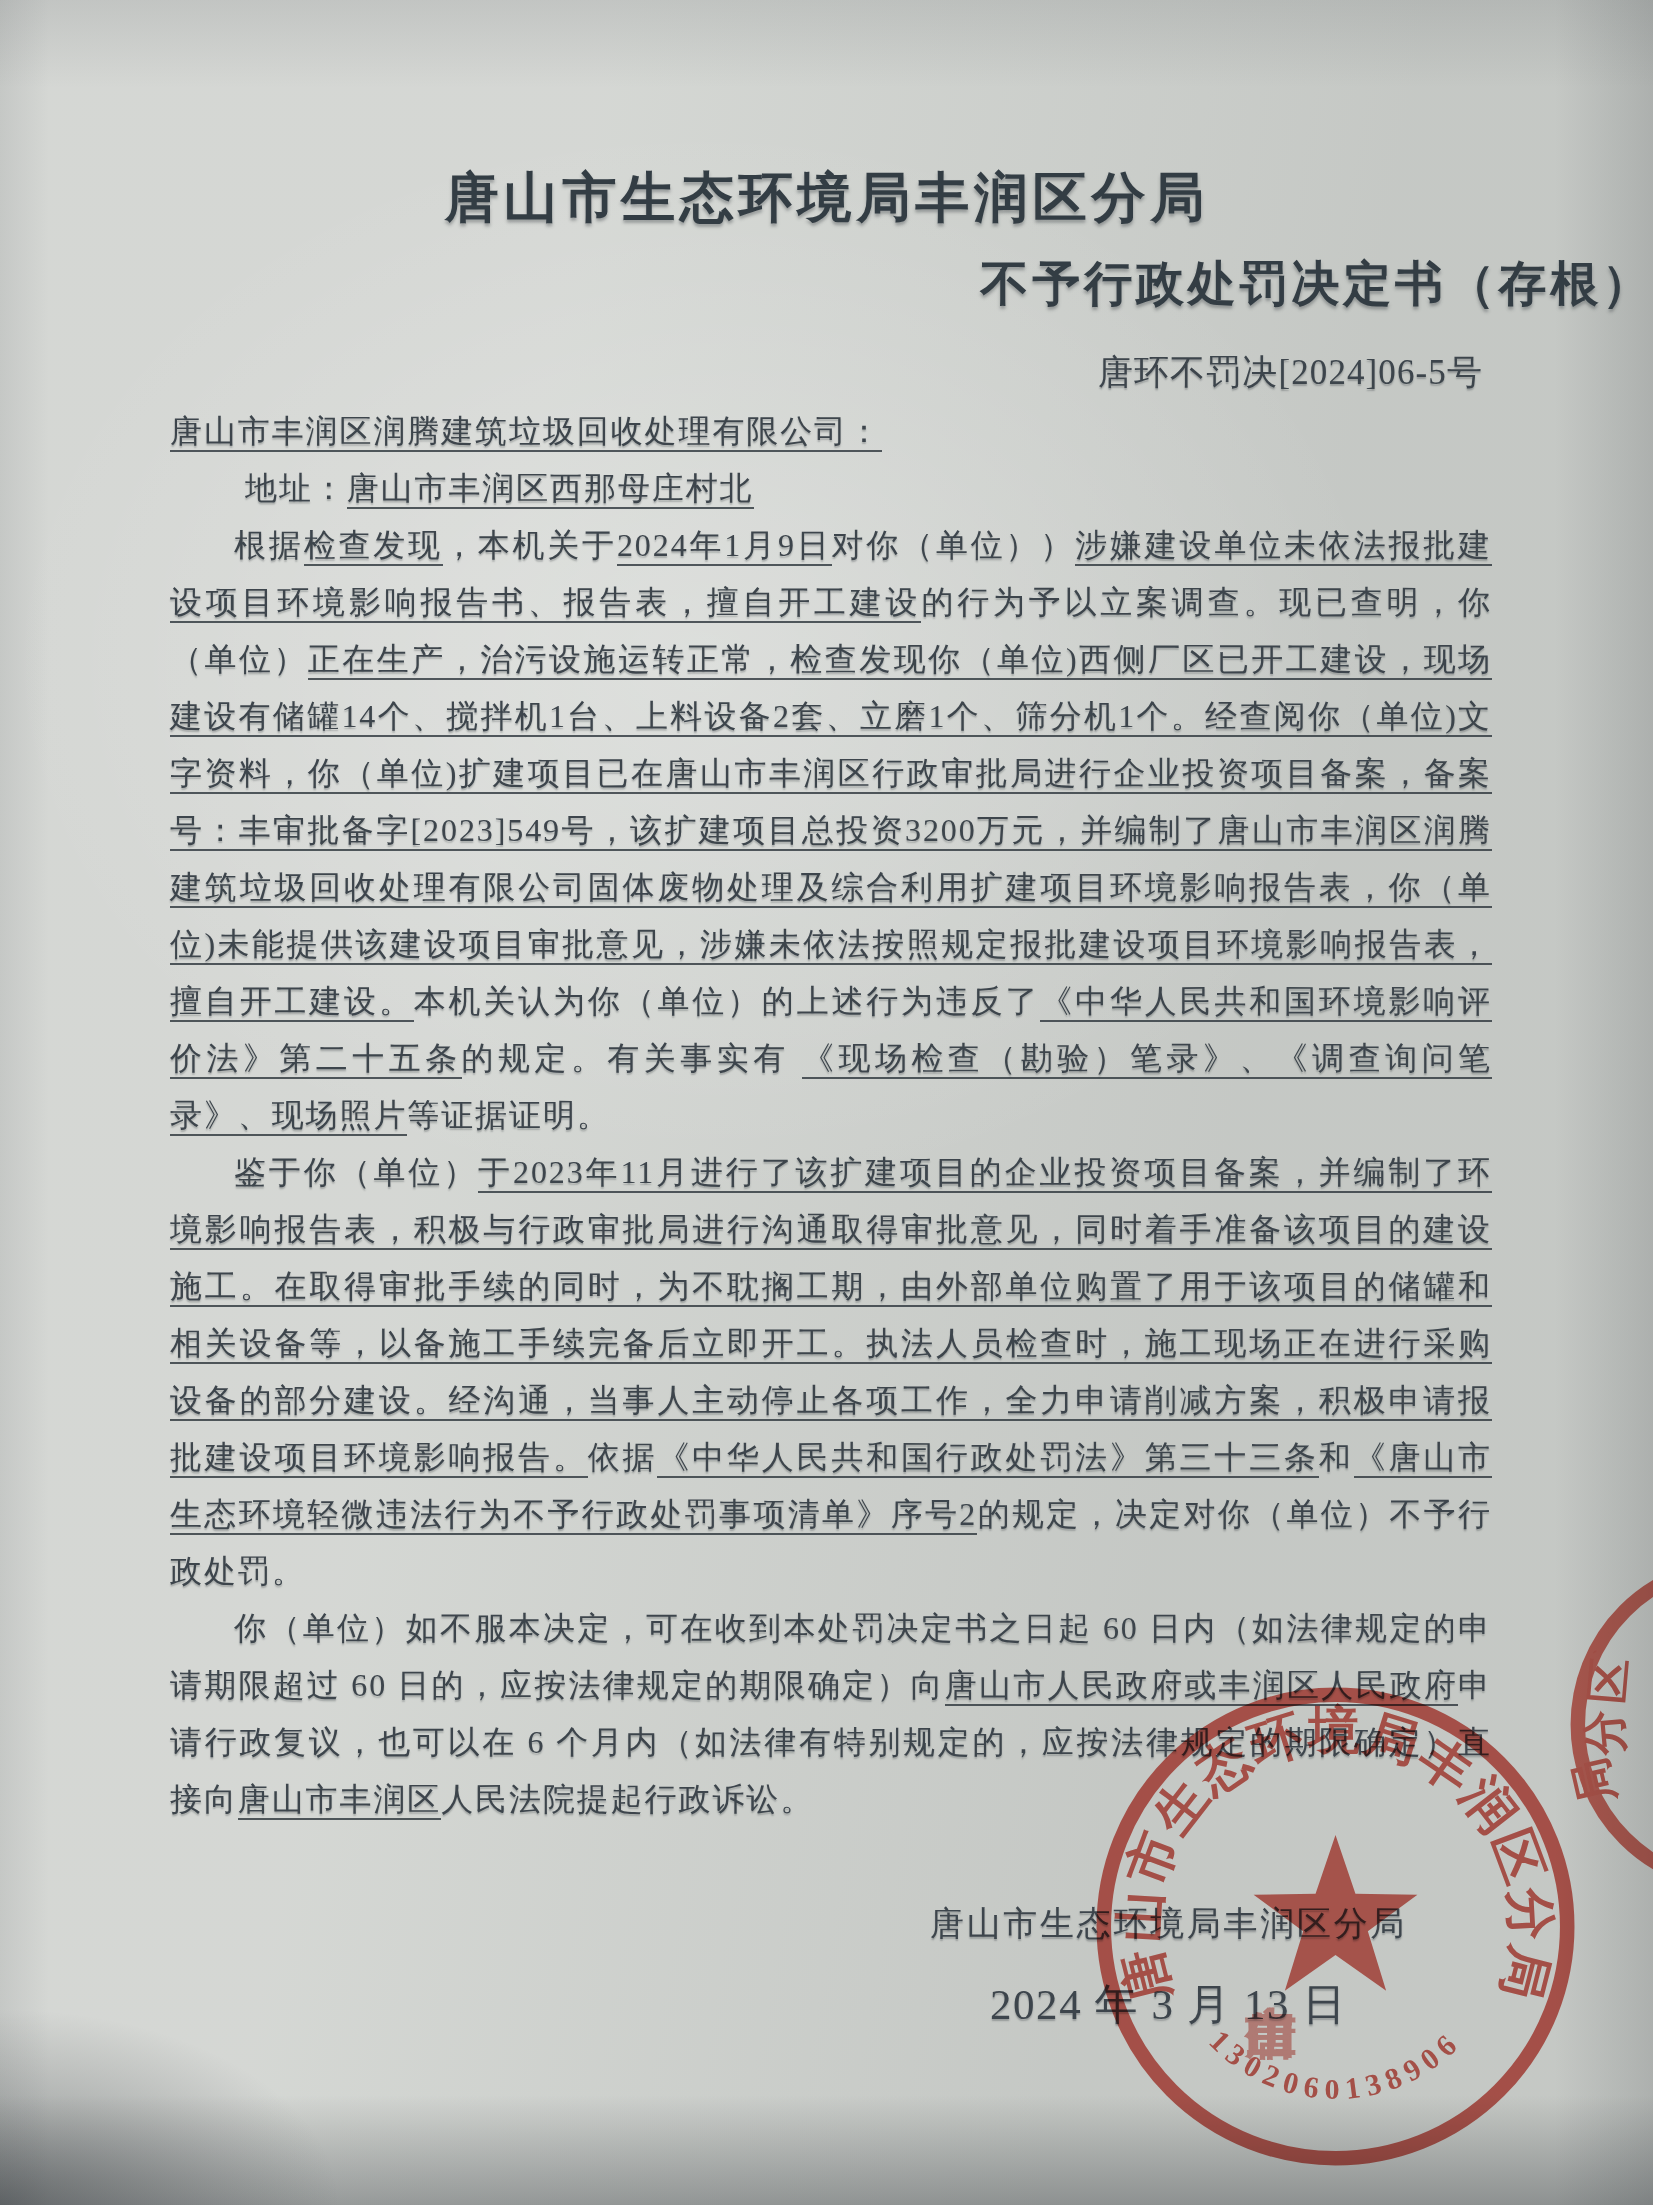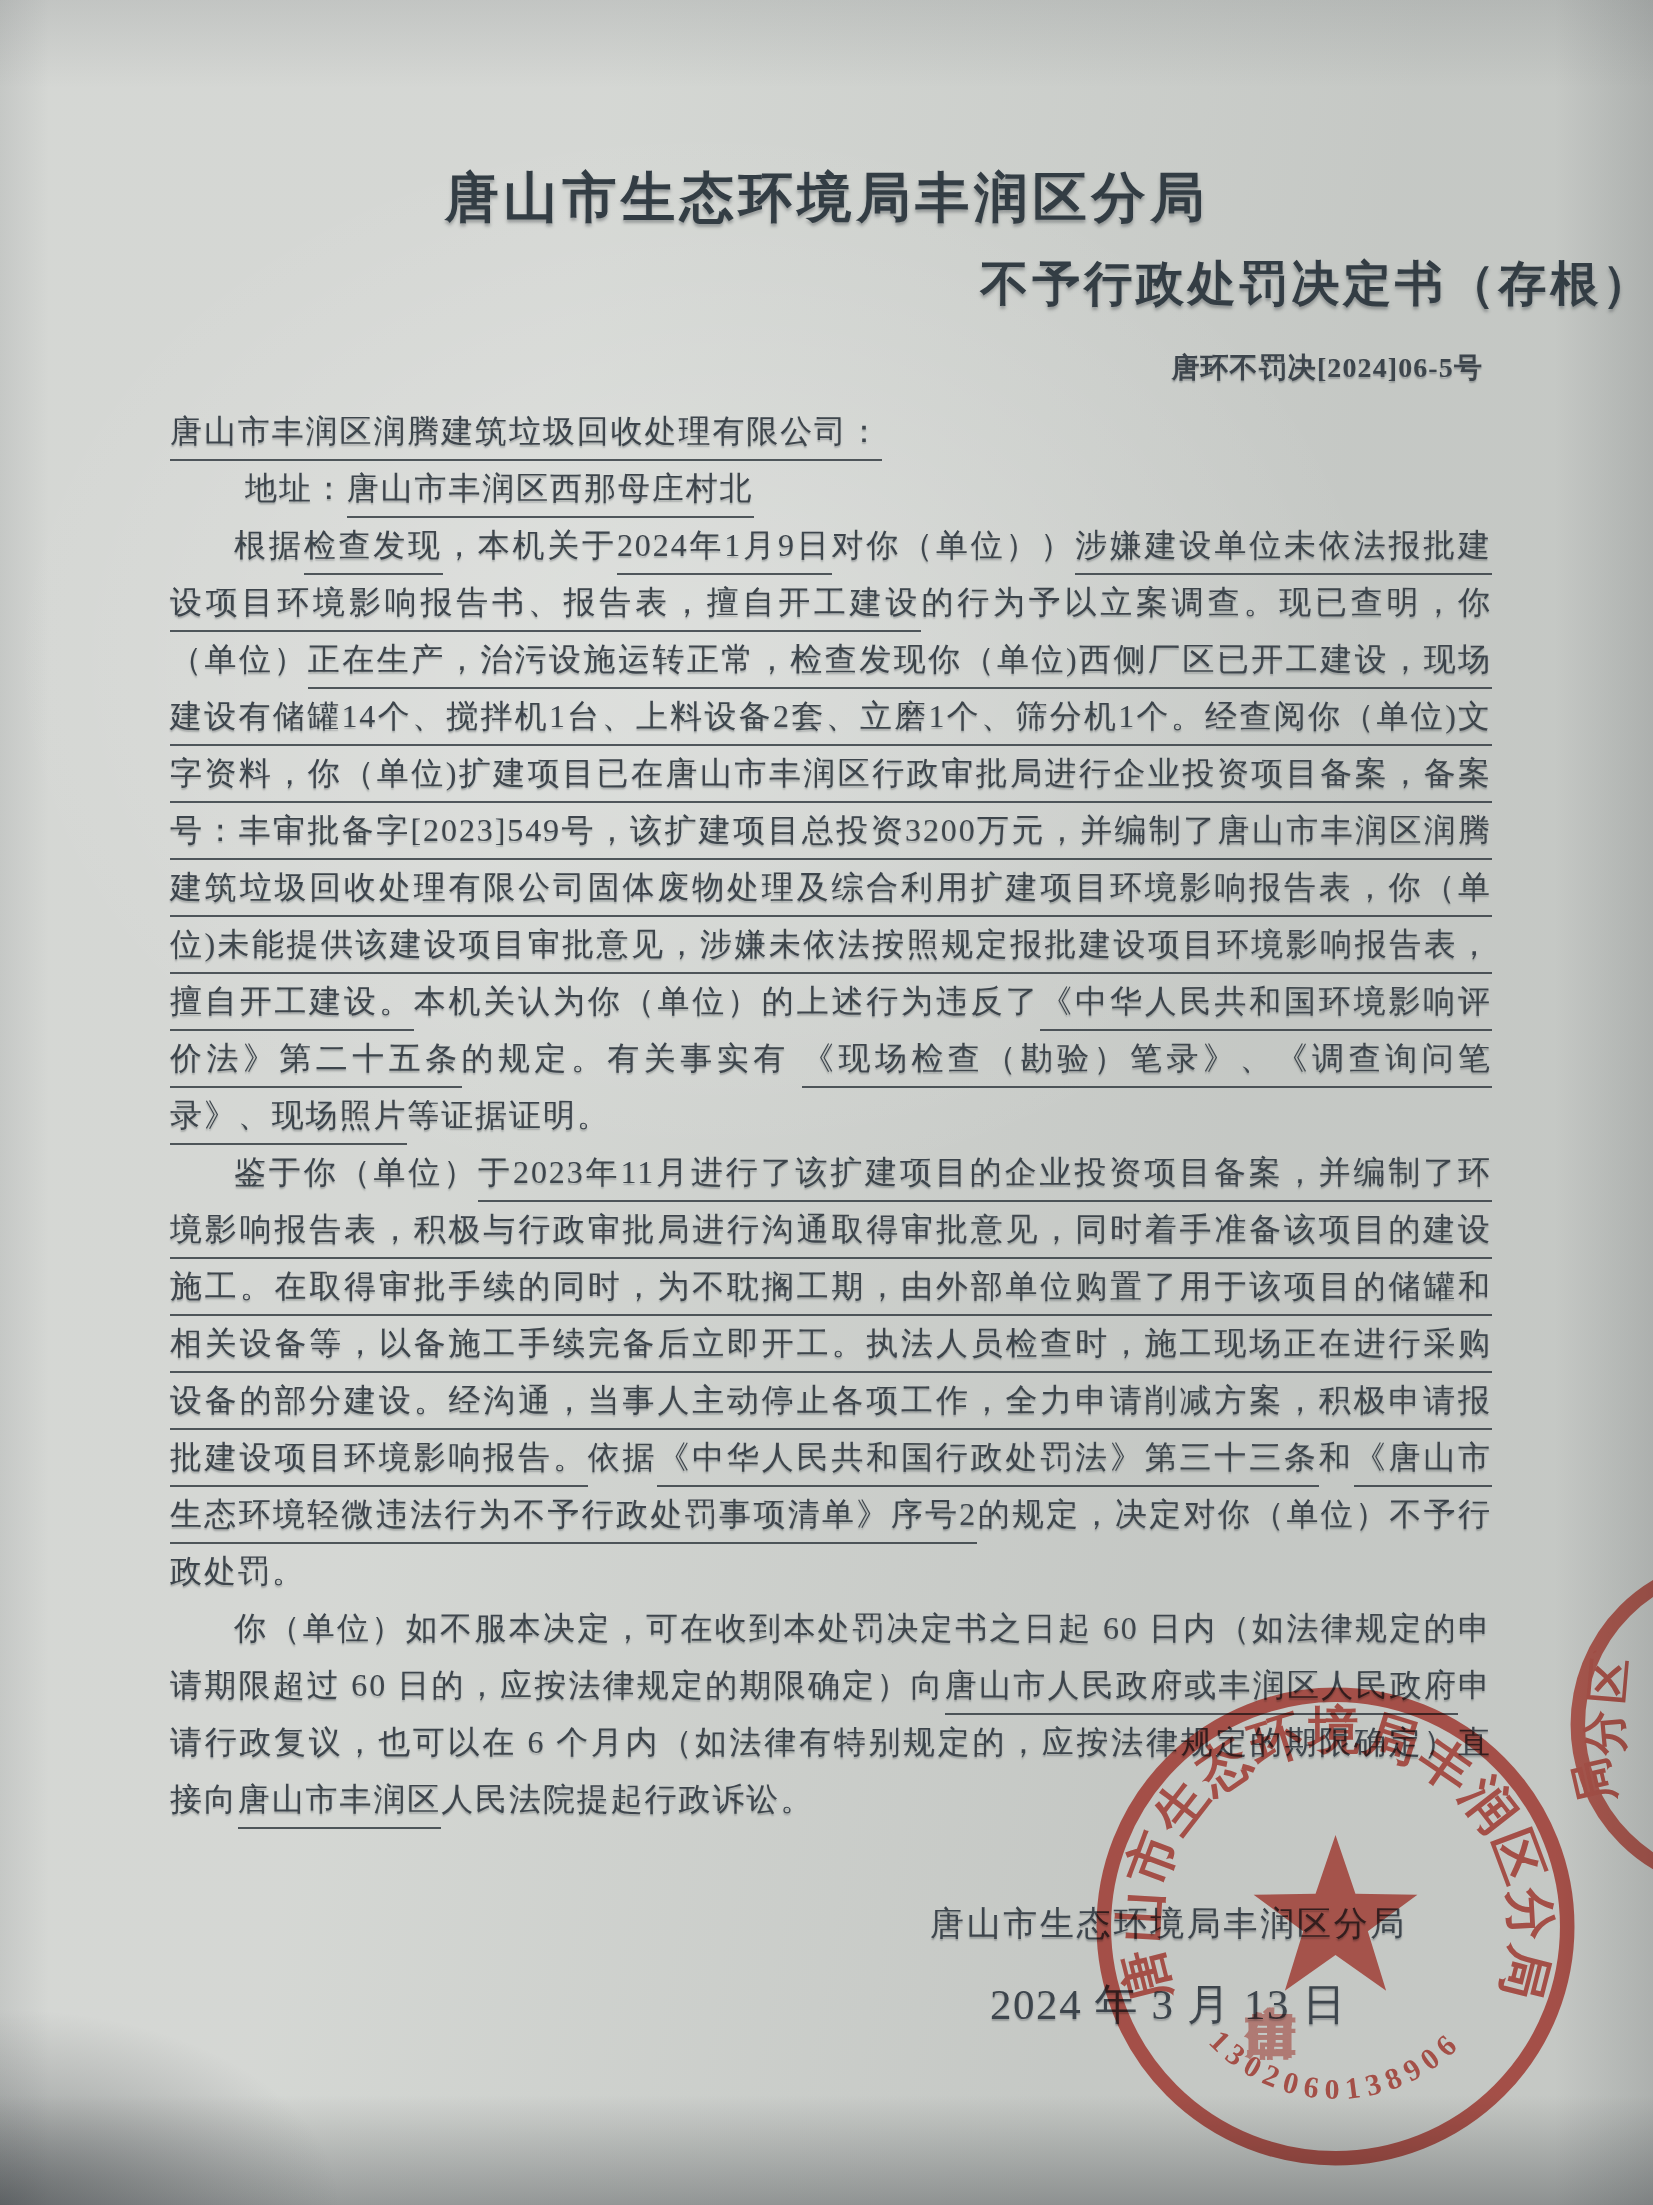--- a/index.html
+++ b/index.html
@@ -22,34 +22,33 @@
   .title1,.title2{
     position:absolute;left:0;width:100%;
     text-align:center;font-weight:bold;color:#333d44;
     text-shadow:0 2.7px 3.2px rgba(40,46,52,.35);
     margin:0;
   }
   .title1{top:162px;font-size:54px;letter-spacing:4.8px;}
   .title2{top:252px;font-size:48px;letter-spacing:3.8px;text-align:right;}
   .docnum{
     position:absolute;top:349px;right:171px;
-    font-size:28px;letter-spacing:1.1px;
+    font-size:35px;letter-spacing:1.1px;
     text-shadow:0 1.6px 1.6px rgba(40,46,52,.3);
-    font-weight:bold;
   }
   .bodytext{
     position:absolute;left:170px;top:403px;width:1322px;
     font-size:32px;line-height:57px;letter-spacing:1.9px;
     text-align:justify;
     text-shadow:0 1.6px 1.6px rgba(40,46,52,.28);
   }
   .bodytext p{margin:0;}
   .indent1{padding-left:75px;}
   .para{text-indent:2em;}
-  .u{border-bottom:2.2px solid rgba(48,56,62,.82);padding-bottom:10px;}
+  .u{border-bottom:2.2px solid rgba(48,56,62,.82);padding-bottom:1px;}
   .lbl-gap{margin-left:9.7px;}
   .signature{
     position:absolute;left:883px;top:1883px;width:571px;
     text-align:center;font-size:34px;line-height:81px;letter-spacing:2.7px;
     text-shadow:0 1.6px 1.6px rgba(40,46,52,.3);
   }
   .signature .date{font-size:43px;letter-spacing:1.6px;}
   .seal-main{
     position:absolute;left:1093px;top:1684px;width:485px;height:485px;
     mix-blend-mode:multiply;opacity:.93;

